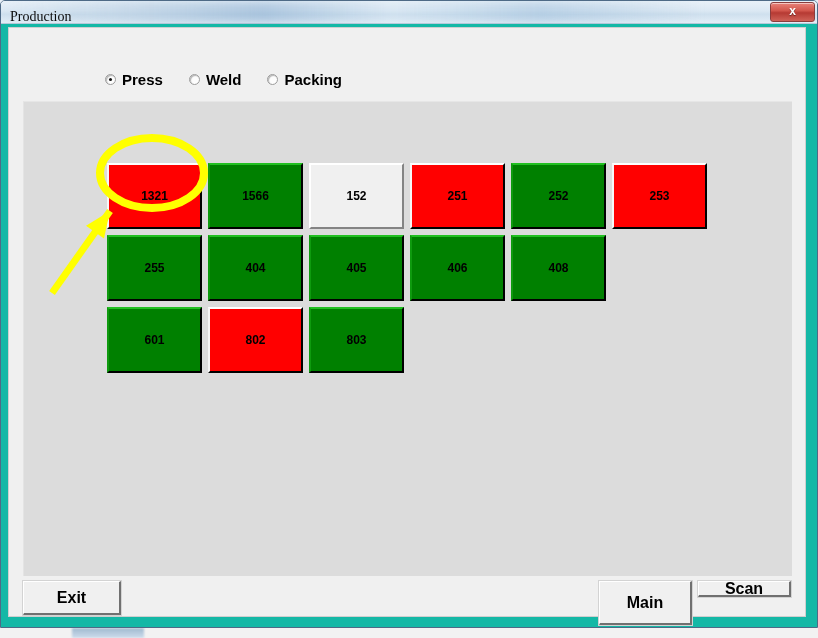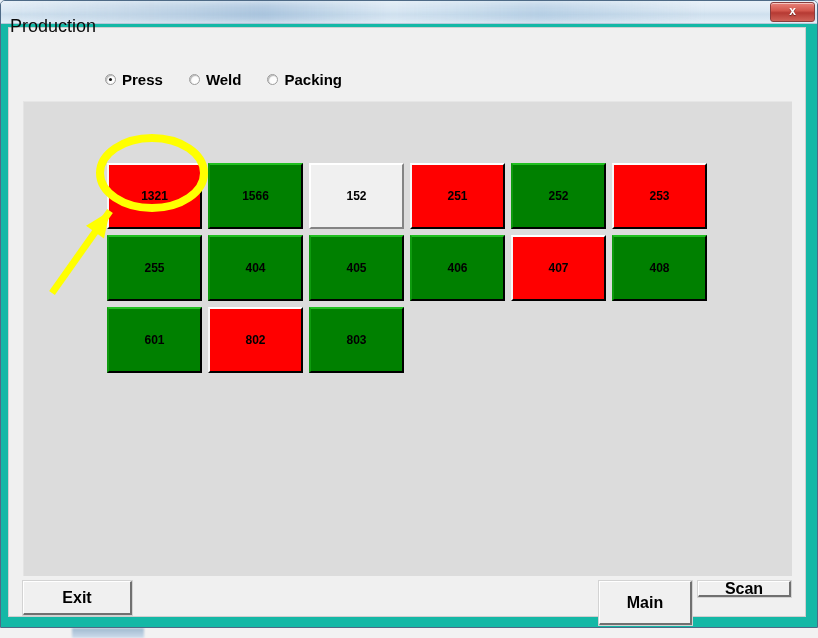--- a/index.html
+++ b/index.html
@@ -78,25 +78,26 @@
     left: 0; top: 0; right: 0; height: 100%;
     background: linear-gradient(90deg,
       rgba(255,255,255,0) 0%, rgba(176,200,222,.55) 18%,
       rgba(120,160,200,.45) 32%, rgba(210,228,242,.25) 48%,
       rgba(140,178,212,.4) 66%, rgba(255,255,255,0) 86%);
     filter: blur(4px);
     pointer-events: none;
   }
   #window-title {
     position: absolute;
-    left: 9px; top: 15px;
-    font-size: 18px;
+    left: 9px; top: 8px;
+    font-size: 14px;
     color: #0b0b0b;
     z-index: 3;
     white-space: nowrap;
+    font-family: Liberation Serif, serif;
   }
   #close-button {
     position: absolute;
     right: 2px; top: 1px;
     width: 43px; height: 18px;
     border: 1px solid #8a3d3d;
     border-radius: 3px;
     background: linear-gradient(180deg, #e8827a 0%, #d2574d 42%, #b63a33 55%, #cf6258 100%);
     box-shadow: inset 0 1px 0 rgba(255,255,255,.55);
     z-index: 4;
@@ -242,21 +243,21 @@
     outline: 1px solid #d3d3d3;
     font-size: 16px;
     font-weight: bold;
     color: #000;
     display: flex;
     align-items: center;
     justify-content: center;
     cursor: pointer;
     user-select: none;
   }
-  #btn-exit { left: 22px;  top: 557px; width: 109px; height: 34px; }
+  #btn-exit { left: 22px;  top: 557px; width: 98px; height: 34px; }
   #btn-main { left: 598px; top: 557px; width: 93px; height: 44px; }
   #btn-scan { left: 697px; top: 557px; width: 93px; height: 16px; }
 </style>
 </head>
 <body>
 
 <div id="desktop">
   <div class="bg-blur-band"></div>
   <div class="bg-blur-blob"></div>
   <div class="bg-bottom-strip">
@@ -299,21 +300,20 @@
             <div class="cell plain">152</div>
             <div class="cell red">251</div>
             <div class="cell green">252</div>
             <div class="cell red">253</div>
           </div>
           <div class="grid-row">
             <div class="cell green">255</div>
             <div class="cell green">404</div>
             <div class="cell green">405</div>
             <div class="cell green">406</div>
-            <div class="cell red">407</div>
             <div class="cell green">408</div>
           </div>
           <div class="grid-row">
             <div class="cell green">601</div>
             <div class="cell red">802</div>
             <div class="cell green">803</div>
           </div>
         </div>
     </div>
 

